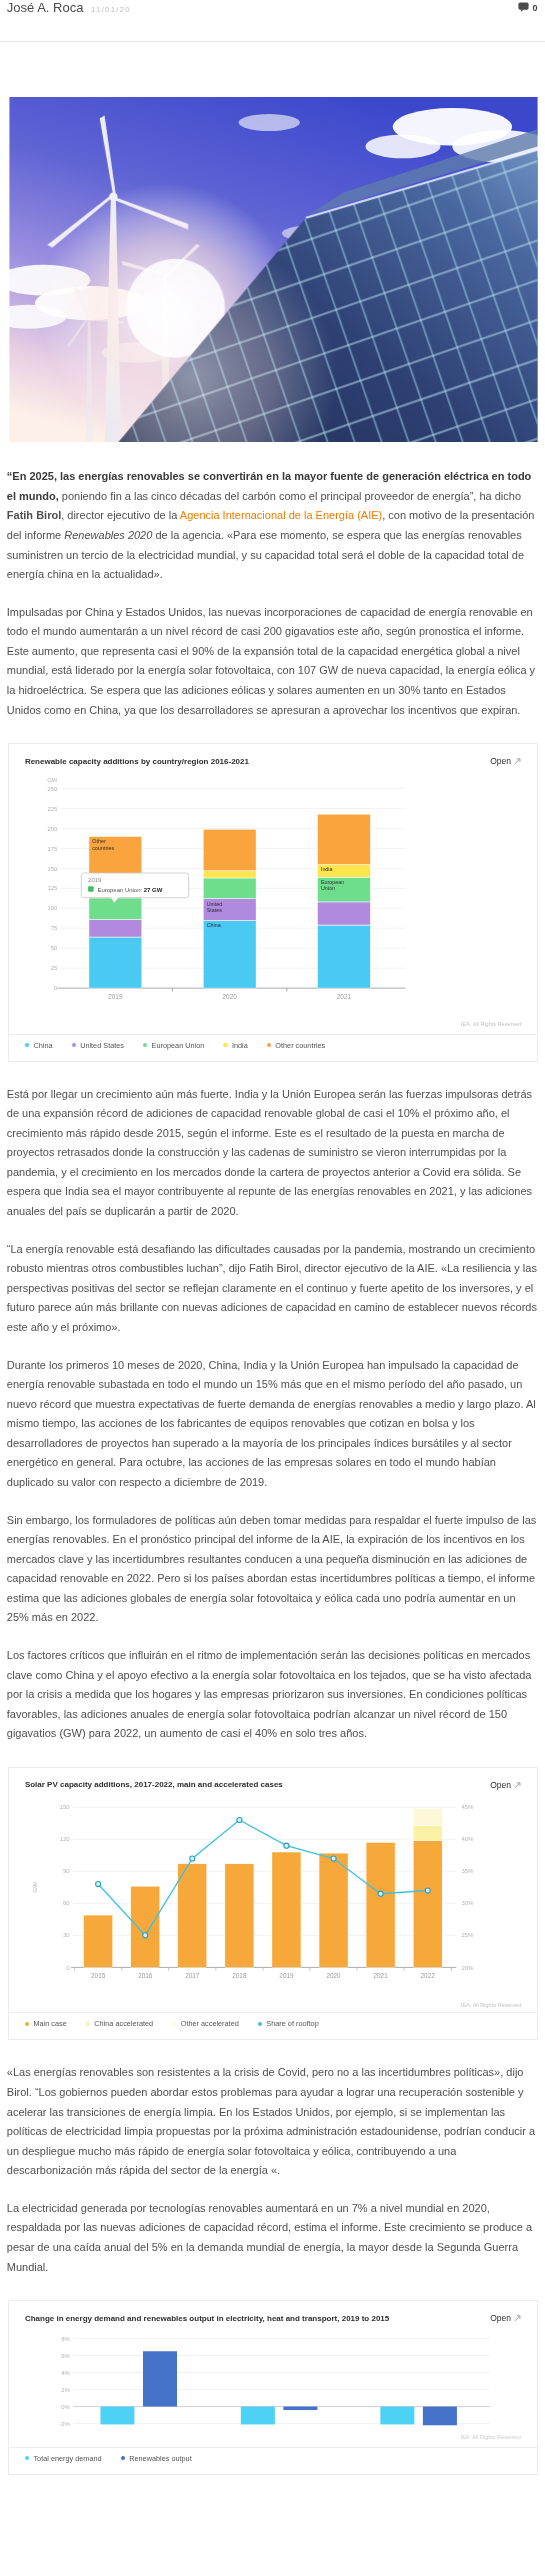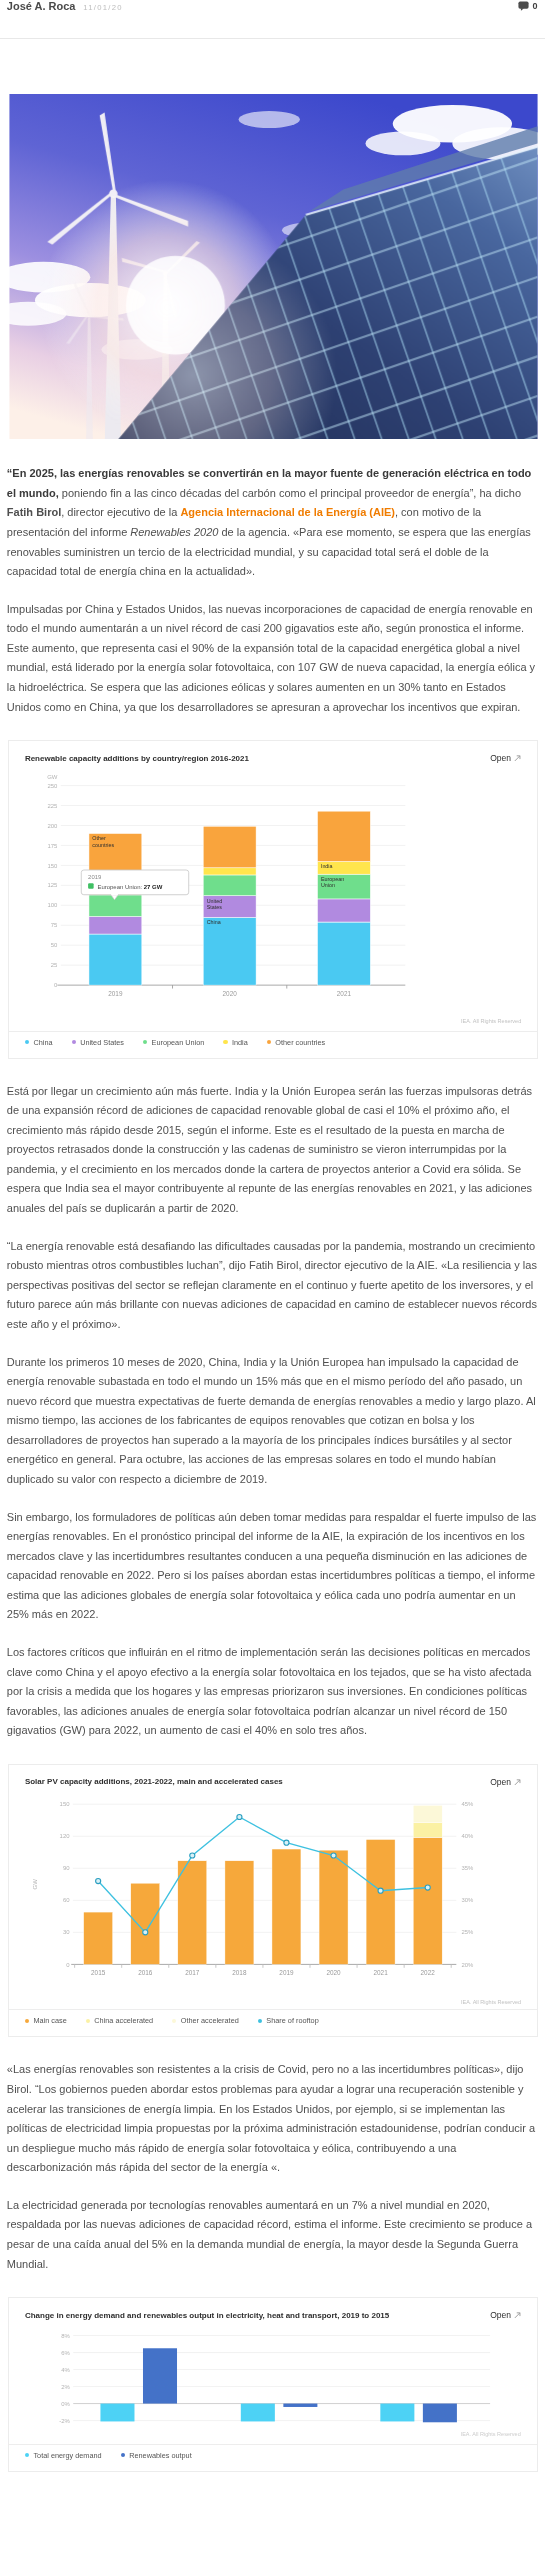--- a/index.html
+++ b/index.html
@@ -1,30 +1,30 @@
 <!DOCTYPE html>
 <html style="font-size:13.6px"><head>
 <meta charset="utf-8">
 <style>
   html,body{margin:0;padding:0;background:#fff;}
   body{width:546px;font-family:"Liberation Sans",sans-serif;}
   .page{width:546px;overflow:hidden;}
   h1{font-size:23px;line-height:1.27;color:#3b3b3b;margin:6.8px 6.8px 12px;font-weight:bold;letter-spacing:-0.2px;}
   .byline{display:flex;justify-content:space-between;align-items:center;margin:0 8.5px 0 6.8px;}
   .byline-left{display:flex;align-items:baseline;}
-  .author{font-size:11px;font-weight:bold;color:#4a4a4a;text-decoration:none;}
+  .author{font-size:13px;font-weight:normal;color:#4a4a4a;text-decoration:none;}
   .date{font-size:7.7px;color:#bdbdbd;letter-spacing:1.3px;margin-left:7.7px;}
   .comments{display:flex;align-items:center;gap:3.4px;font-size:9px;color:#3f3f3f;font-weight:bold;cursor:pointer;}
   hr.rule{border:0;border-top:0.9px solid #e8e8e8;margin:25.6px 0 0;}
   .hero{margin:55px 8.5px 25.6px;}
   .hero svg{display:block;width:529px;height:345px;}
   article{margin:0 6.8px;}
   p{font-size:11px;line-height:1.78;color:#4f4f4f;margin:18px 0;}
   .blead{color:#3a3a3a;font-weight:bold;}
-  .org{color:#f07c00;font-weight:bold;text-decoration:none;cursor:pointer;}
+  .org{color:#f07c00;font-weight:normal;text-decoration:none;cursor:pointer;}
   .chart-card{border:0.9px solid #ececec;margin:23px 1.7px;padding:12px 15.4px 7.7px;}
   .card-head{display:flex;justify-content:space-between;align-items:center;margin-bottom:6.8px;}
   .card-title{font-size:8px;font-weight:bold;color:#2e2e2e;}
   .open-link{font-size:8.5px;font-weight:normal;color:#2e2e2e;display:flex;align-items:center;gap:3.4px;cursor:pointer;white-space:nowrap;}
   .plot svg{display:block;}
   svg text{font-family:"Liberation Sans",sans-serif;}
   hr.thin{border:0;border-top:0.9px solid #ededed;margin:2.6px -15.4px 6px;}
   .legend{display:flex;gap:19px;align-items:center;margin:1.7px 0 3.4px;flex-wrap:wrap;}
   .legend .li{display:flex;align-items:center;gap:4.3px;font-size:7.3px;color:#555;cursor:pointer;}
   .legend .dot{width:4.3px;height:4.3px;border-radius:50%;display:inline-block;flex:0 0 auto;}
@@ -259,21 +259,21 @@
     </section>
 
     <p>Está por llegar un crecimiento aún más fuerte. India y la Unión Europea serán las fuerzas impulsoras detrás de una expansión récord de adiciones de capacidad renovable global de casi el 10% el próximo año, el crecimiento más rápido desde 2015, según el informe. Este es el resultado de la puesta en marcha de proyectos retrasados donde la construcción y las cadenas de suministro se vieron interrumpidas por la pandemia, y el crecimiento en los mercados donde la cartera de proyectos anterior a Covid era sólida. Se espera que India sea el mayor contribuyente al repunte de las energías renovables en 2021, y las adiciones anuales del país se duplicarán a partir de 2020.</p>
     <p>“La energía renovable está desafiando las dificultades causadas por la pandemia, mostrando un crecimiento robusto mientras otros combustibles luchan”, dijo Fatih Birol, director ejecutivo de la AIE. «La resiliencia y las perspectivas positivas del sector se reflejan claramente en el continuo y fuerte apetito de los inversores, y el futuro parece aún más brillante con nuevas adiciones de capacidad en camino de establecer nuevos récords este año y el próximo».</p>
     <p>Durante los primeros 10 meses de 2020, China, India y la Unión Europea han impulsado la capacidad de energía renovable subastada en todo el mundo un 15% más que en el mismo período del año pasado, un nuevo récord que muestra expectativas de fuerte demanda de energías renovables a medio y largo plazo.  Al mismo tiempo, las acciones de los fabricantes de equipos renovables que cotizan en bolsa y los desarrolladores de proyectos han superado a la mayoría de los principales índices bursátiles y al sector energético en general. Para octubre, las acciones de las empresas solares en todo el mundo habían duplicado su valor con respecto a diciembre de 2019.</p>
     <p>Sin embargo, los formuladores de políticas aún deben tomar medidas para respaldar el fuerte impulso de las energías renovables. En el pronóstico principal del informe de la AIE, la expiración de los incentivos en los mercados clave y las incertidumbres resultantes conducen a una pequeña disminución en las adiciones de capacidad renovable en 2022. Pero si los países abordan estas incertidumbres políticas a tiempo, el informe estima que las adiciones globales de energía solar fotovoltaica y eólica cada uno podría aumentar en un 25% más en 2022.</p>
     <p>Los factores críticos que influirán en el ritmo de implementación serán las decisiones políticas en mercados clave como China y el apoyo efectivo a la energía solar fotovoltaica en los tejados, que se ha visto afectada por la crisis a medida que los hogares y las empresas priorizaron sus inversiones. En condiciones políticas favorables, las adiciones anuales de energía solar fotovoltaica podrían alcanzar un nivel récord de 150 gigavatios (GW) para 2022, un aumento de casi el 40% en solo tres años.</p>
 
     <section class="chart-card">
       <div class="card-head">
-        <span class="card-title">Solar PV capacity additions, 2021-2022, main and accelerated cases</span>
+        <span class="card-title">Solar PV capacity additions, 2017-2022, main and accelerated cases</span>
         <span class="open-link">
             <span>Open</span>
             <svg width="6.8" height="6.8" viewBox="0 0 8 8">
               <path d="M1 7 L7 1 M3.2 1 H7 V4.8" stroke="#9a9a9a" stroke-width="1.1" fill="none"></path>
             </svg>
           </span>
       </div>
       <div class="plot">
           <svg width="498" height="213" viewBox="0 0 584 250">
             <text x="52" y="202.5" fill="#b3b3b3" font-size="7" text-anchor="end">0</text>

